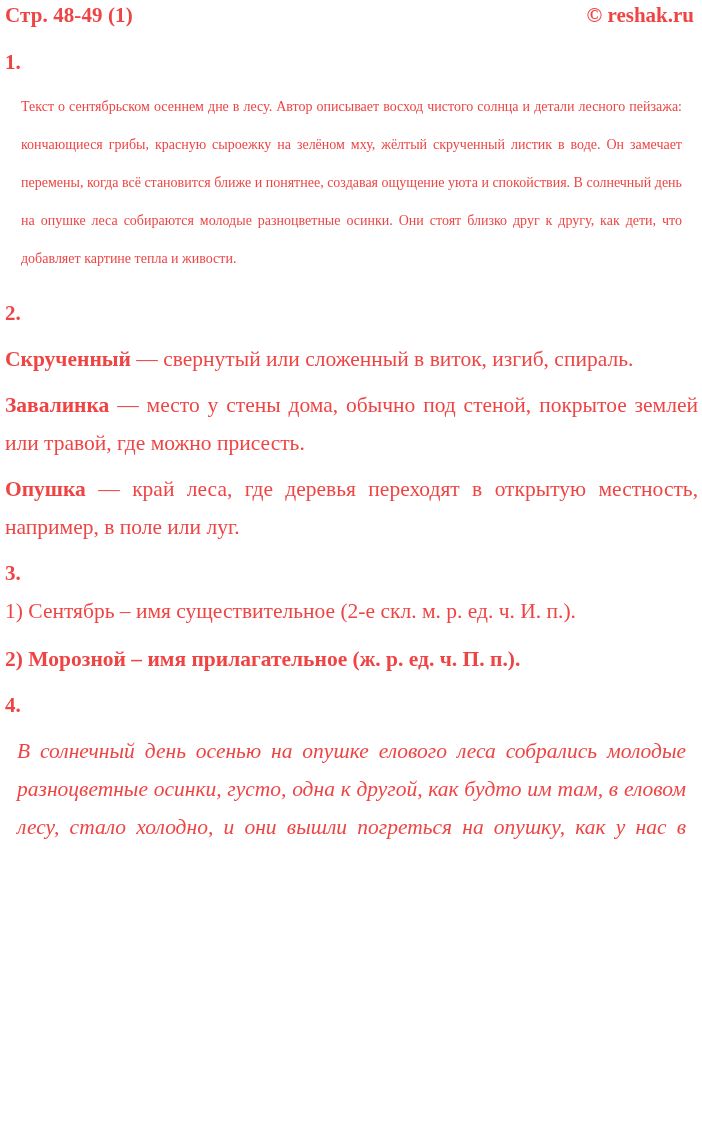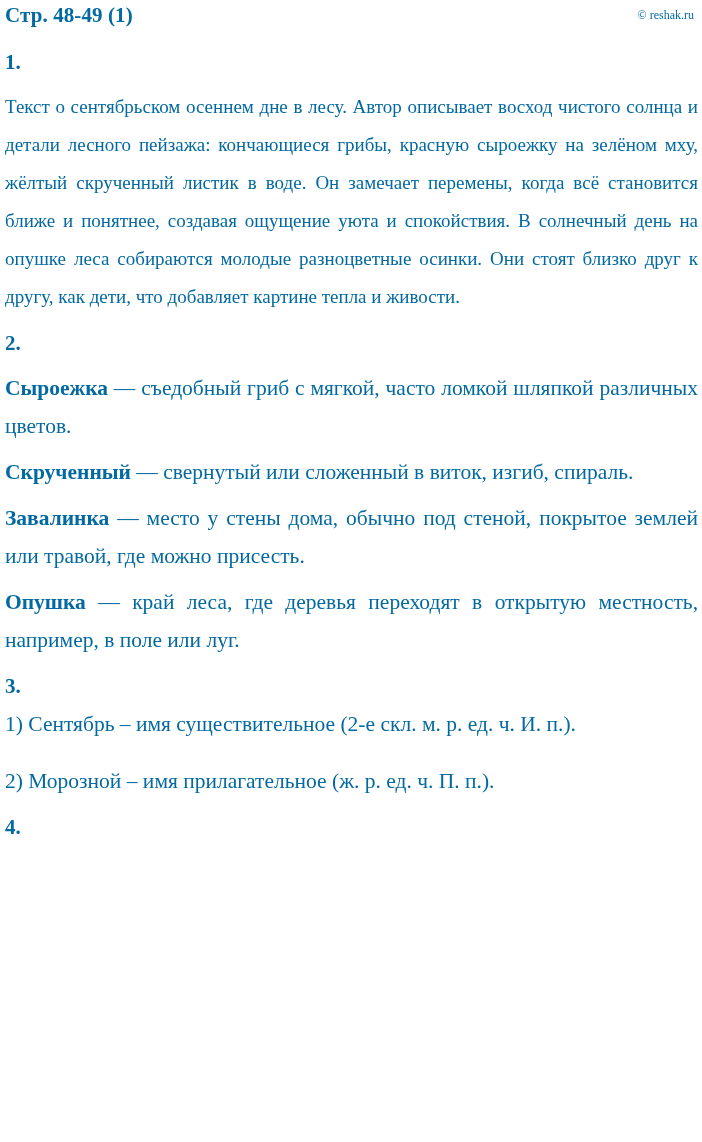--- a/index.html
+++ b/index.html
@@ -9,21 +9,21 @@
     background: #ffffff;
   }
 
   .page {
     position: relative;
     width: 702px;
     height: 840px;
     background: #ffffff;
     overflow: hidden;
     font-family: "Liberation Serif", "DejaVu Serif", serif;
-    color: #0369a1;
+    color: #ef4444;
     box-sizing: border-box;
   }
 
   
   .page-header {
     position: relative;
     display: flex;
     align-items: flex-start;
     justify-content: space-between;
     padding: 2px 6px 0 5px;
@@ -33,22 +33,22 @@
 
   .header-left {
     font-size: 21px;
     font-weight: bold;
     line-height: 26px;
     letter-spacing: 0.1px;
     white-space: nowrap;
   }
 
   .header-right {
-    font-size: 12px;
-    font-weight: normal;
+    font-size: 21px;
+    font-weight: bold;
     line-height: 26px;
     white-space: nowrap;
     padding-right: 2px;
   }
 
   
   .content {
     position: relative;
     padding: 0 4px 0 5px;
     box-sizing: border-box;
@@ -61,25 +61,25 @@
     margin: 0;
     padding: 0;
   }
 
   #sec1-number { margin-top: 13px; }
   #sec2-number { margin-top: 8px; }
   #sec3-number { margin-top: 8px; }
   #sec4-number { margin-top: 8px; }
 
   .para {
-    font-size: 19px;
+    font-size: 14px;
     line-height: 38px;
     text-align: justify;
     text-justify: inter-word;
-    margin: 0;
+    margin: 16px;
     padding: 0;
     hyphens: none;
   }
 
   #sec1-para { margin-top: 7px; }
 
   .definition {
     font-size: 21.5px;
     line-height: 38px;
     text-align: justify;
@@ -102,21 +102,21 @@
   .grammar-item {
     font-size: 21.5px;
     line-height: 38px;
     text-align: left;
     margin: 0;
     padding: 0;
     white-space: nowrap;
   }
 
   #gram-0 { margin-top: 0; }
-  #gram-1, #gram-2 { margin-top: 19px; }
+  #gram-1, #gram-2 { margin-top: 10px; font-weight: bold; }
 
   .italic-para {
     font-size: 21.5px;
     font-style: italic;
     line-height: 38px;
     text-align: justify;
     text-justify: inter-word;
     margin: 12px;
     padding: 0;
   }
@@ -168,23 +168,20 @@
     <div class="header-right">© reshak.ru</div>
   </div>
 
   <div class="content">
 
     <div class="section-number" id="sec1-number">1.</div>
     <div class="para" id="sec1-para">Текст о сентябрьском осеннем дне в лесу. Автор описывает восход чистого солнца и детали лесного пейзажа: кончающиеся грибы, красную сыроежку на зелёном мху, жёлтый скрученный листик в воде. Он замечает перемены, когда всё становится ближе и понятнее, создавая ощущение уюта и спокойствия. В солнечный день на опушке леса собираются молодые разноцветные осинки. Они стоят близко друг к другу, как дети, что добавляет картине тепла и живости.</div>
 
     <div class="section-number" id="sec2-number">2.</div>
 
-    <div class="definition" id="def-0">
-      <span class="term">Сыроежка</span><span class="dash"> </span><span class="dash">—</span><span class="dash"> </span><span>съедобный гриб с мягкой, часто ломкой шляпкой различных цветов.</span>
-    </div>
 
     <div class="definition" id="def-1">
       <span class="term">Скрученный</span><span class="dash"> </span><span class="dash">—</span><span class="dash"> </span><span>свернутый или сложенный в виток, изгиб, спираль.</span>
     </div>
 
     <div class="definition" id="def-3">
       <span class="term">Завалинка</span><span class="dash"> </span><span class="dash">—</span><span class="dash"> </span><span>место у стены дома, обычно под стеной, покрытое землей или травой, где можно присесть.</span>
     </div>
 
     <div class="definition" id="def-2">

